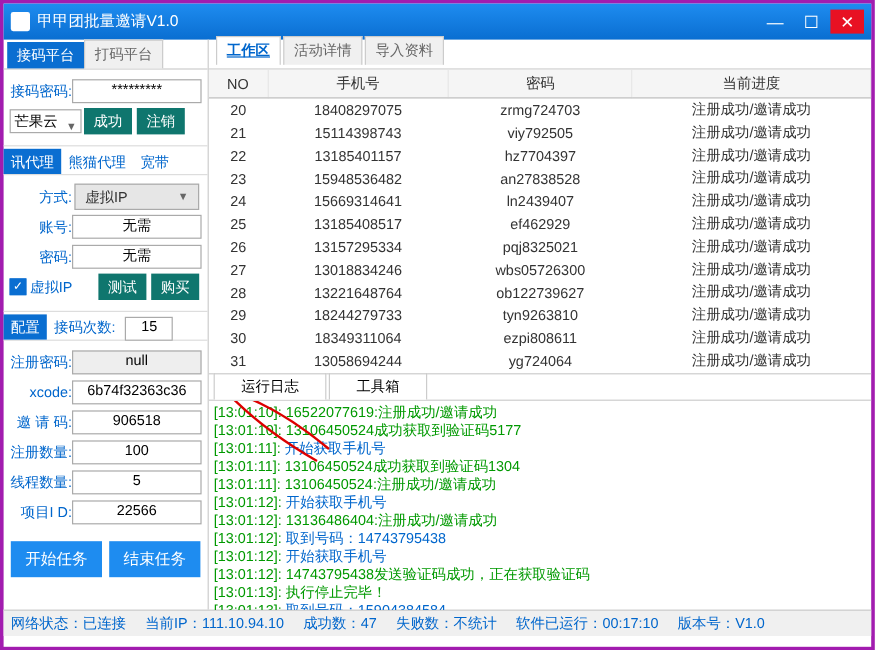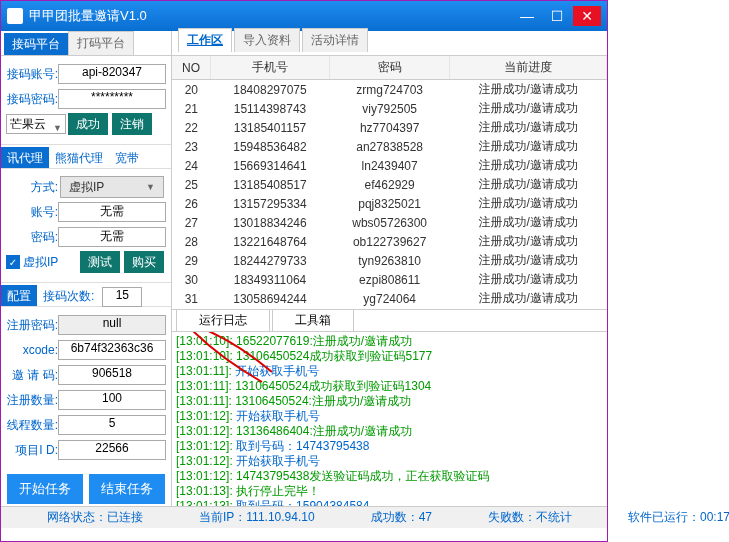--- a/index.html
+++ b/index.html
@@ -1,17 +1,17 @@
 <!DOCTYPE html>
 <html><head>
 <meta charset="utf-8">
 <style>
 * { margin: 0; padding: 0; box-sizing: border-box; }
 body { font-family: "Microsoft YaHei", SimSun, Arial, sans-serif; font-size: 12px; background: #fff; }
-.window { width: 608px; height: 542px; border: 1px solid #a21caf; position: relative; background: #fff; }
+.window { width: 729px; height: 542px; border: 3px solid #a21caf; position: relative; background: #fff; }
 .titlebar { height: 30px; background: linear-gradient(180deg,#1e8cf0,#0a6ed1); color: #fff; display: flex; align-items: center; padding: 0 6px; }
 .titlebar .icon { width: 16px; height: 16px; background: #fff; margin-right: 6px; border-radius: 2px; }
 .titlebar .title { flex: 1; font-size: 13px; }
 .titlebar .winbtns { display: flex; gap: 2px; }
 .winbtns div { width: 28px; height: 20px; display: flex; align-items: center; justify-content: center; color: #fff; font-size: 14px; }
 .winbtns .close { background: #e81123; }
 .body { display: flex; height: 475px; }
 .left { width: 171px; border-right: 1px solid #ccc; }
 .right { flex: 1; display: flex; flex-direction: column; }
 .tabrow { height: 25px; display: flex; border-bottom: 1px solid #ccc; align-items: flex-end; }
@@ -41,21 +41,21 @@
 .log-area { height: 196px; display: flex; flex-direction: column; }
 .log-tabs { height: 22px; display: flex; align-items: flex-end; border-bottom: 1px solid #ccc; padding-left: 4px; }
 .log-tabs .ltab { padding: 2px 22px; border: 1px solid #ccc; border-bottom: none; background: #fff; font-size: 12px; margin-right: 2px; }
 .log-tabs .ltab.active { background: #fff; }
 .log { flex: 1; overflow: auto; padding: 2px 4px; font-size: 12px; line-height: 15px; position: relative; }
 .log .line { white-space: nowrap; }
 .log .ts { color: #009900; }
 .log .g { color: #009900; }
 .log .b { color: #0066cc; }
 .statusbar { height: 22px; background: #f0f0f0; border-top: 1px solid #ccc; display: flex; align-items: center; font-size: 12px; color: #06c; padding: 0 6px; gap: 16px; }
-.statusbar span { white-space: nowrap; margin-left: 40px; }
+.statusbar span { white-space: nowrap; }
 .arrow-svg { position: absolute; pointer-events: none; }
 .rt-tabs { padding: 3px 6px; }
 </style>
 </head>
 <body>
 
 <div class="window">
   <div class="titlebar">
     <div class="icon"></div>
     <div class="title">甲甲团批量邀请V1.0</div>
@@ -67,24 +67,20 @@
   </div>
 
   <div class="body">
     <div class="left">
       <div class="tabrow" style="padding-left:3px">
         <div class="bluetab">接码平台</div>
         <div class="tab">打码平台</div>
       </div>
       <div class="sec">
         <div class="row">
-          <div class="lbl">接码账号:</div>
-          <div class="inp">api-820347</div>
-        </div>
-        <div class="row">
           <div class="lbl">接码密码:</div>
           <div class="inp">*********</div>
         </div>
         <div class="row">
           <div class="sel" style="width:60px;flex:0 0 60px">
               <span>芒果云</span>
               <span class="arr">▼</span>
             </div>
           <button class="btn">成功</button>
           <button class="btn">注销</button>
@@ -154,22 +150,22 @@
       </div>
       <div class="btnrow">
         <button class="bigbtn">开始任务</button>
         <button class="bigbtn">结束任务</button>
       </div>
     </div>
 
     <div class="right">
       <div class="tabrow rt-tabs">
         <div class="tab active u">工作区</div>
+        <div class="tab">活动详情</div>
         <div class="tab">导入资料</div>
-        <div class="tab">活动详情</div>
       </div>
       <div class="table-area">
         <table class="table">
           <thead>
               <tr id="thead-row">
                 <th>NO</th>
                 <th>手机号</th>
                 <th>密码</th>
                 <th>当前进度</th>
               </tr>

